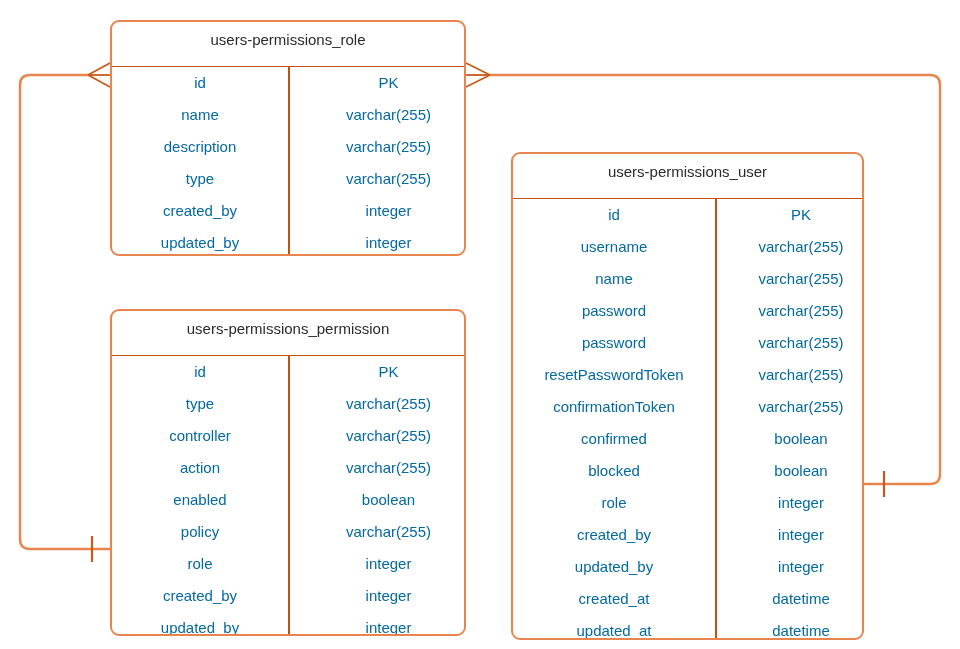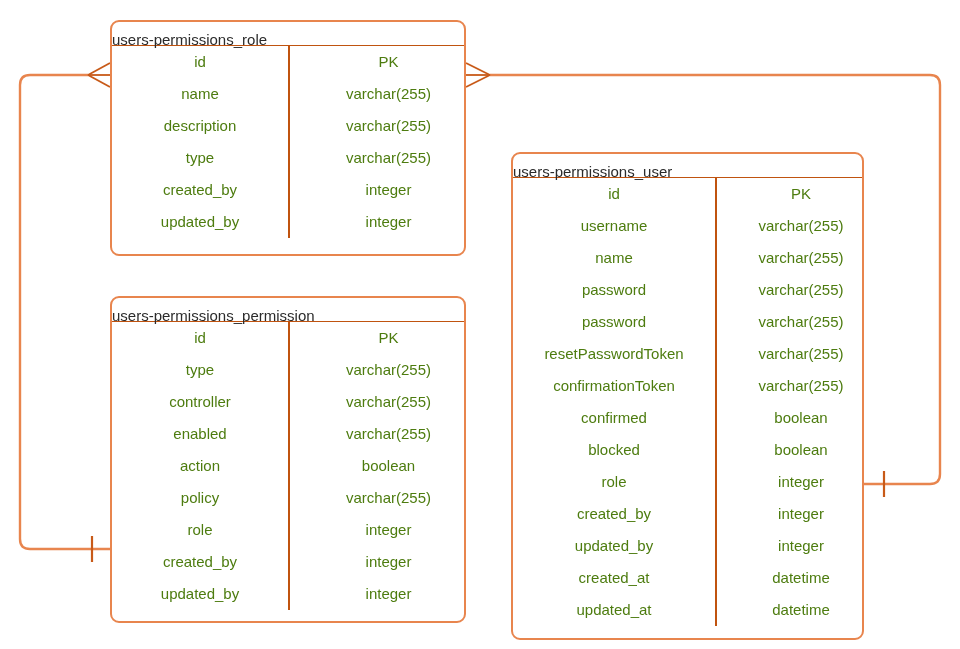--- a/index.html
+++ b/index.html
@@ -35,22 +35,23 @@
   .entity-table {
     position: absolute;
     box-sizing: border-box;
     border: 2px solid #e8854e;
     border-radius: 9px;
     background: #ffffff;
     overflow: hidden;
   }
 
   .entity-title {
-    height: 24px;
+    height: 45px;
     line-height: 36px;
+    text-align: center;
     font-size: 15px;
     color: #2b2b2b;
     white-space: nowrap;
     border-bottom: 1.6px solid #c0530f;
     box-sizing: border-box;
   }
 
   .entity-body {
     position: relative;
     display: flex;
@@ -71,21 +72,21 @@
   }
 
   .col-name { flex: 0 0 176px; }
   .col-type { flex: 1 1 auto; padding-left: 25px; }
 
   .cell {
     height: 32px;
     line-height: 32px;
     text-align: center;
     font-size: 15px;
-    color: #4d7c0f;
+    color: #0369a1;
     white-space: nowrap;
     overflow: hidden;
   }
 
   
   .table-user .col-name { flex: 0 0 202px; }
 </style>
 </head>
 <body>
 
@@ -138,30 +139,30 @@
         <div class="cell">PK</div>
         <div class="cell">varchar(255)</div>
         <div class="cell">varchar(255)</div>
         <div class="cell">varchar(255)</div>
         <div class="cell">integer</div>
         <div class="cell">integer</div>
       </div>
     </div>
   </div>
 
-  <div class="entity-table table-permission" style="left:110px; top:296px; width:356px; height:327px;">
+  <div class="entity-table table-permission" style="left:110px; top:309px; width:356px; height:327px;">
     <div class="entity-title">users-permissions_permission</div>
     <div class="entity-body">
       <div class="col-divider" style="left:176px;"></div>
       <div class="col col-name">
         <div class="cell">id</div>
         <div class="cell">type</div>
         <div class="cell">controller</div>
+        <div class="cell">action</div>
         <div class="cell">enabled</div>
-        <div class="cell">action</div>
         <div class="cell">policy</div>
         <div class="cell">role</div>
         <div class="cell">created_by</div>
         <div class="cell">updated_by</div>
       </div>
       <div class="col col-type">
         <div class="cell">PK</div>
         <div class="cell">varchar(255)</div>
         <div class="cell">varchar(255)</div>
         <div class="cell">varchar(255)</div>

